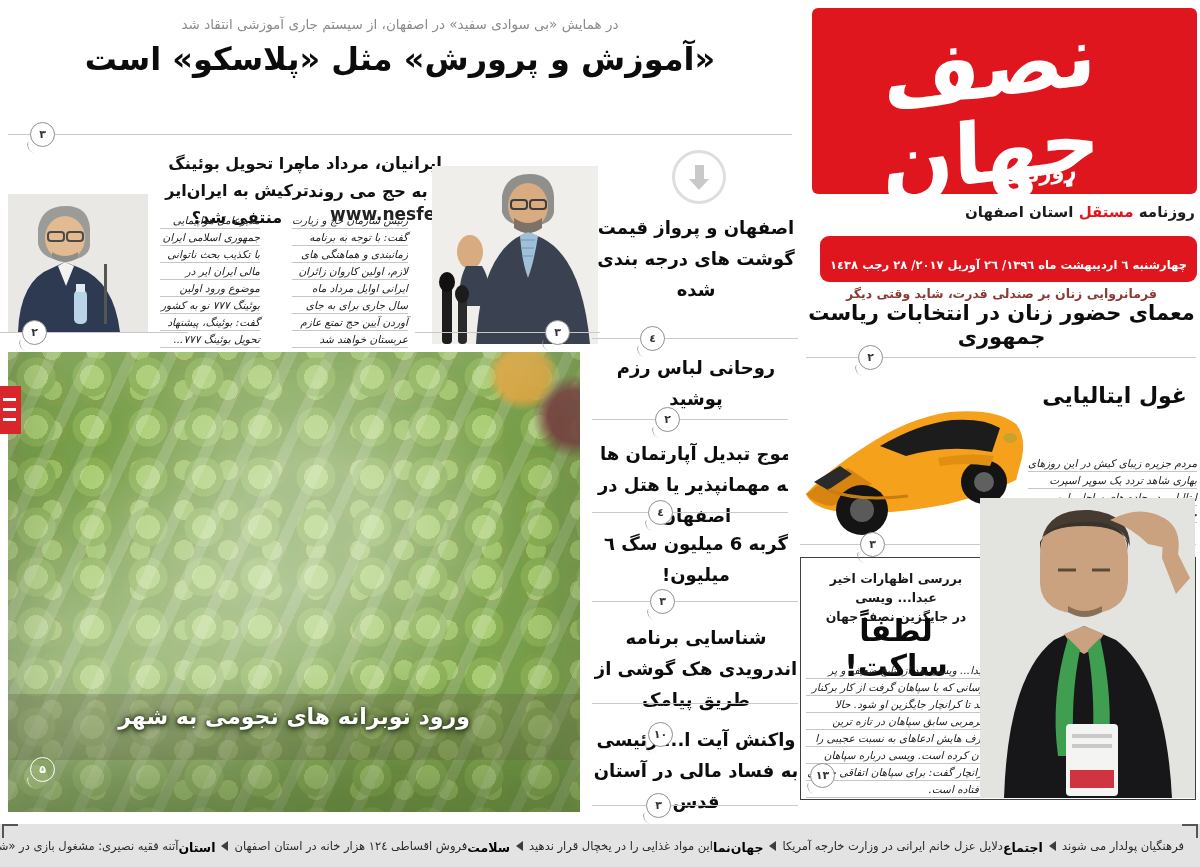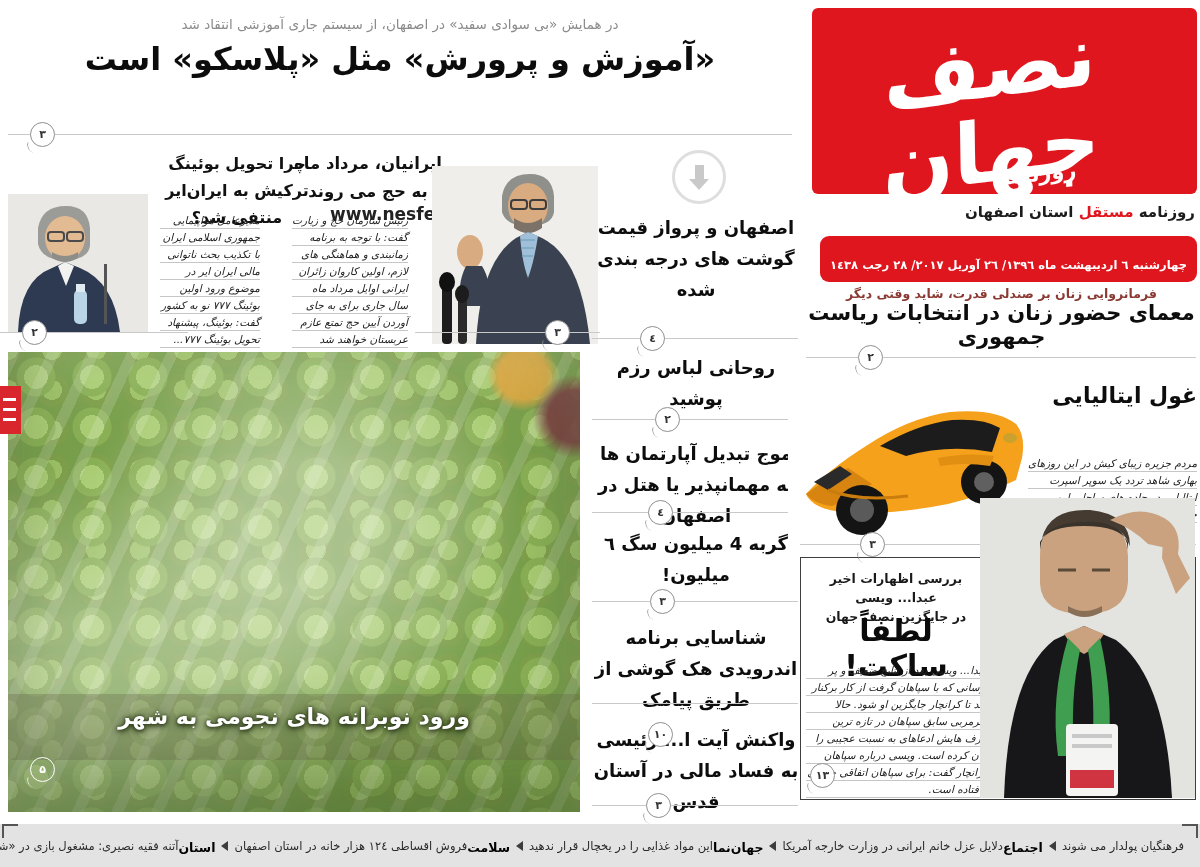--- a/index.html
+++ b/index.html
@@ -33,21 +33,21 @@
        background-image:repeating-linear-gradient(to bottom,transparent 0 16px,#c6c6c6 16px 17px);}
   
   .brief{left:592px;width:208px;text-align:center;font-size:18px;font-weight:bold;color:#0d0d0d;line-height:31px;}
   .dl-circle{left:672px;top:150px;width:48px;height:48px;border:3px solid #dedede;border-radius:50%;
              display:flex;flex-direction:column;align-items:center;justify-content:center;}
   .dl-shaft{width:9px;height:14px;background:#c9c9c9;}
   .dl-head{width:0;height:0;border-left:10px solid transparent;border-right:10px solid transparent;border-top:11px solid #c9c9c9;}
   
   .women-kicker{left:806px;top:286px;width:391px;text-align:center;font-size:12.5px;font-weight:bold;color:#8a3a32;}
   .women-headline{left:806px;top:301px;width:391px;text-align:center;font-size:21px;font-weight:800;color:#0d0d0d;}
-  .lambo-h{left:1032px;top:378px;width:165px;text-align:right;font-size:22px;font-weight:800;color:#0d0d0d;line-height:36px;}
+  .lambo-h{left:1032px;top:378px;width:165px;text-align:center;font-size:22px;font-weight:800;color:#0d0d0d;line-height:36px;}
   .lambo-sum{left:1028px;top:455px;width:169px;}
   .veisi-box{left:800px;top:557px;width:396px;height:243px;border:1.5px solid #3f3f3f;box-sizing:border-box;background:#fff;}
   .veisi-kicker{left:810px;top:570px;width:172px;text-align:center;font-size:12.5px;font-weight:bold;color:#1a1a1a;line-height:1.5;}
   .veisi-headline{left:810px;top:613px;width:172px;text-align:center;font-size:30px;font-weight:800;color:#0b0b0b;}
   .veisi-sum{left:806px;top:662px;width:182px;}
   
   .photo{position:absolute;overflow:hidden;}
   .plums{left:8px;top:352px;width:572px;height:460px;background-color:#79a04c;
     background-image:
       radial-gradient(circle at 90% 5%, rgba(219,166,62,.95) 0 24px, rgba(219,166,62,0) 36px),
@@ -152,21 +152,21 @@
   <div class="pg" style="left:640px;top:326px;">٤</div>
 
   <div class="abs brief" style="top:352px;">روحانی لباس رزم پوشید</div>
   <div class="hline" style="left:592px;top:419px;width:206px;"></div>
   <div class="pg" style="left:655px;top:407px;">۲</div>
 
   <div class="abs brief" style="top:438px;">موج تبدیل آپارتمان ها به مهمانپذیر یا هتل در اصفهان</div>
   <div class="hline" style="left:592px;top:512px;width:206px;"></div>
   <div class="pg" style="left:648px;top:500px;">٤</div>
 
-  <div class="abs brief" style="top:528px;">گربه 4 میلیون سگ ٦ میلیون!</div>
+  <div class="abs brief" style="top:528px;">گربه 6 میلیون سگ ٦ میلیون!</div>
   <div class="hline" style="left:592px;top:601px;width:206px;"></div>
   <div class="pg" style="left:650px;top:589px;">۳</div>
 
   <div class="abs brief" style="top:622px;">شناسایی برنامه اندرویدی هک گوشی از طریق پیامک</div>
   <div class="hline" style="left:592px;top:703px;width:206px;"></div>
   <div class="pg" style="left:648px;top:722px;">۱۰</div>
 
   <div class="abs brief" style="top:724px;">واکنش آیت ا... رئیسی به فساد مالی در آستان قدس</div>
   <div class="hline" style="left:592px;top:805px;width:206px;"></div>
   <div class="pg" style="left:646px;top:793px;">۳</div>

